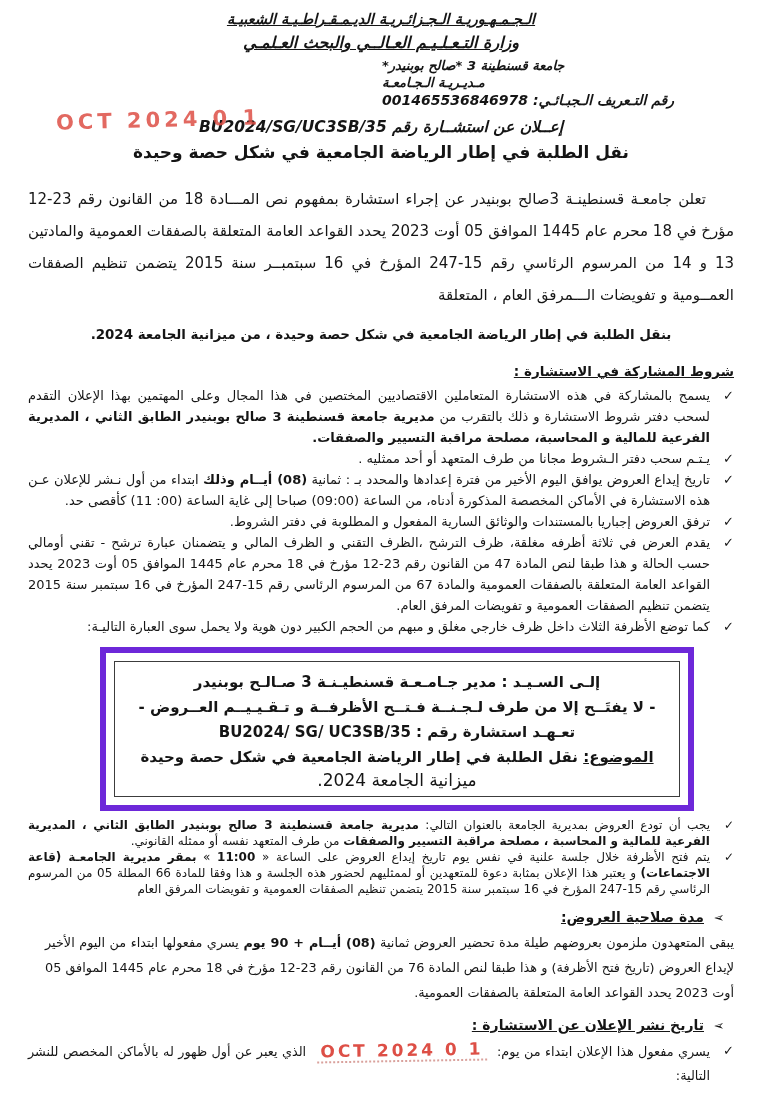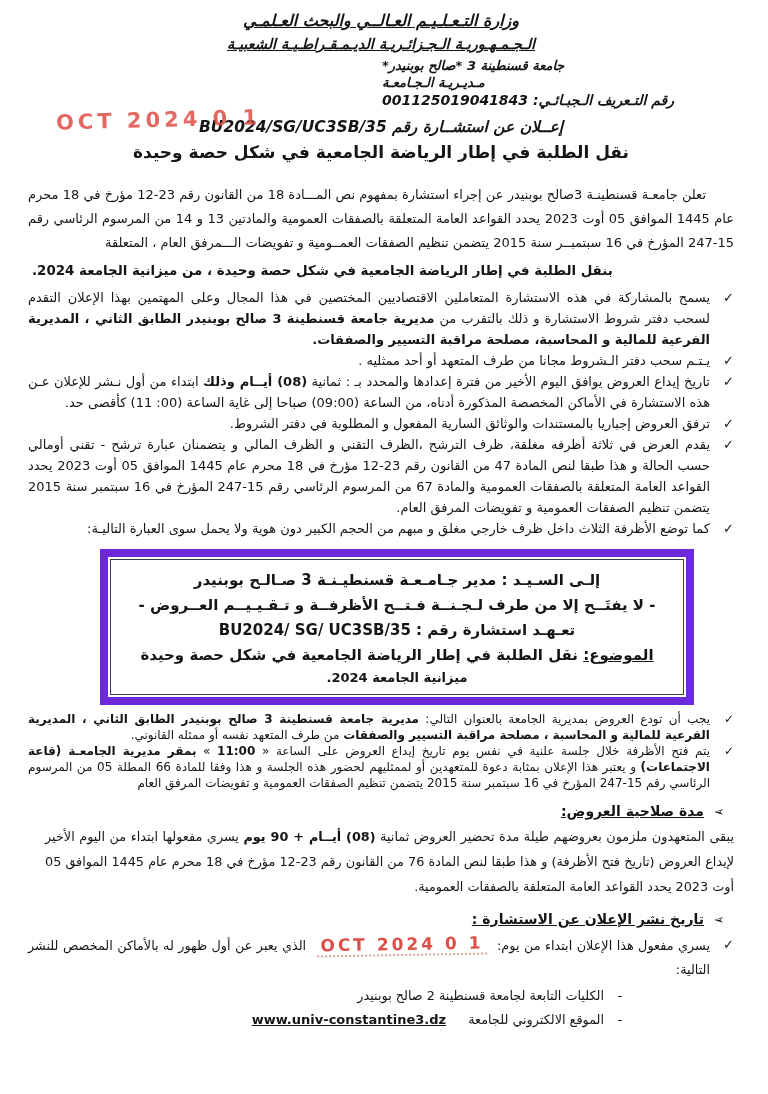--- a/index.html
+++ b/index.html
@@ -20,35 +20,35 @@
   .ref{font-size:11px;font-style:italic;line-height:14px;}
   
   .titlewrap{position:relative;margin-top:6px;}
   .t1{text-align:center;font-size:15.5px;font-weight:bold;font-style:italic;line-height:23px;}
   .t2{text-align:center;font-size:17px;font-weight:bold;line-height:27px;}
   .stamp-top{
     position:absolute;left:28px;top:-8px;color:var(--red);font-size:21px;font-weight:bold;
     letter-spacing:4px;transform:rotate(-1.5deg);opacity:.85;white-space:nowrap;
   }
   
-  .intro{margin:17px 0 0 0;font-size:13px;line-height:24px;text-align:justify;text-indent:28px;}
-  .intro-bold{margin:4px;font-size:13.4px;line-height:24px;font-weight:bold;text-align:left;}
+  .intro{margin:17px 0 0 0;font-size:15px;line-height:32px;text-align:justify;text-indent:28px;}
+  .intro-bold{margin:12px;font-size:13.4px;line-height:24px;font-weight:bold;text-align:center;}
   
   .sec-h{font-size:13.5px;font-weight:bold;text-decoration:underline;margin:14px 0 4px 0;line-height:20px;}
   ul.checks{list-style:none;margin:0;padding:0;}
   ul.checks li{display:flex;align-items:flex-start;}
   .chk{flex:none;width:24px;font-size:13px;line-height:21px;}
   .li-txt{flex:1;font-size:13px;line-height:21px;text-align:justify;}
   ul.checks.tight .chk{line-height:16px;font-size:12px;}
   ul.checks.tight .li-txt{font-size:12px;line-height:16px;}
   
-  .box-outer{margin:10px 40px 6px 72px;border:8px solid #6d28d9;padding:2px;}
+  .box-outer{margin:10px 40px 6px 72px;border:6px solid #6d28d9;padding:8px;}
   .box-inner{border:1px solid #3c3c3c;padding:8px 10px 6px 10px;text-align:center;}
   .bx{font-size:15px;font-weight:bold;line-height:25px;}
-  .bx-small{font-size:13px;font-weight:bold;line-height:20px;}
+  .bx-small{font-size:17px;font-weight:normal;line-height:20px;}
   .u{text-decoration:underline;}
   
   .arrow-h{display:flex;align-items:center;margin:10px 0 2px 0;}
   .arr{flex:none;width:30px;font-size:13px;transform:scaleX(-1);display:inline-block;text-align:center;}
   .arrow-h .txt{font-size:14px;font-weight:bold;text-decoration:underline;line-height:21px;}
   .validity-p{margin:2px 0 0 17px;font-size:12.8px;line-height:25px;text-align:justify;}
   .publine{display:flex;align-items:flex-start;margin-top:4px;}
   .stamp-inline{
     display:inline-block;position:relative;min-width:170px;text-align:center;color:var(--red);
     font-size:17px;font-weight:bold;letter-spacing:3px;border-bottom:2px dotted #d9a19c;
@@ -58,38 +58,39 @@
   ul.dashes li{font-size:12.8px;line-height:24px;}
   .dash{display:inline-block;width:18px;}
   .site{direction:ltr;display:inline-block;text-decoration:underline;margin-right:22px;font-size:13px;font-weight:bold;color:#151515;}
 </style>
 </head>
 <body>
 
 <div class="page">
 
   <div>
+    <div class="h-center republic">الـجـمـهـوريـة الـجـزائـريـة الديـمـقـراطـيـة الشعبيـة</div>
     <div class="h-center ministry">وزارة التـعـلـيـم العـالــي والبحث العـلمـي</div>
-    <div class="h-center republic">الـجـمـهـوريـة الـجـزائـريـة الديـمـقـراطـيـة الشعبيـة</div>
     <div class="h-right">
       <div class="univ">جامعة قسنطينة 3  *صالح بوبنيدر*</div>
       <div class="dir">مـديـريـة الـجـامعـة</div>
-      <div class="tax">رقم التـعريف الـجبـائـي: 001125019041843</div>
+      <div class="tax">رقم التـعريف الـجبـائـي: 001465536846978</div>
     </div>
   </div>
 
   <div class="titlewrap">
     <div class="stamp-top">1 0  OCT  2024</div>
     <div class="t1">إعــلان عن استشــارة رقم BU2024/SG/UC3SB/35</div>
     <div class="t2">نقل الطلبة في إطار الرياضة الجامعية في شكل حصة وحيدة</div>
   </div>
 
   <p class="intro">تعلن جامعـة قسنطينـة 3صالح بوبنيدر عن إجراء استشارة بمفهوم نص المـــادة 18 من القانون رقم 23-12 مؤرخ في 18 محرم عام 1445 الموافق 05 أوت 2023 يحدد القواعد العامة المتعلقة بالصفقات العمومية  والمادتين 13 و 14 من المرسوم الرئاسي رقم 15-247 المؤرخ في 16 سبتمبــر سنة 2015 يتضمن تنظيم الصفقات العمــومية و تفويضات الـــمرفق العام ، المتعلقة</p>
   <p class="intro-bold">بنقل الطلبة في إطار الرياضة الجامعية في شكل حصة وحيدة ، من ميزانية الجامعة 2024.</p>
 
+  <div class="sec-h">شروط المشاركة في الاستشارة :</div>
   <ul class="checks">
     <li>
       <span class="chk">✓</span>
       <span class="li-txt"><span>يسمح بالمشاركة في هذه الاستشارة المتعاملين الاقتصاديين المختصين في هذا المجال وعلى المهتمين بهذا الإعلان التقدم لسحب دفتر شروط الاستشارة و ذلك بالتقرب من </span><b>مديرية جامعة قسنطينة 3 صالح  بوبنيدر  الطابق الثاني ، المديرية الفرعية للمالية و المحاسبة، مصلحة مراقبة التسيير والصفقات.</b></span>
     </li>
     <li>
       <span class="chk">✓</span>
       <span class="li-txt"><span>يـتـم سحب دفتر الـشروط مجانا  من طرف المتعهد أو أحد ممثليه .</span></span>
     </li>
     <li>

